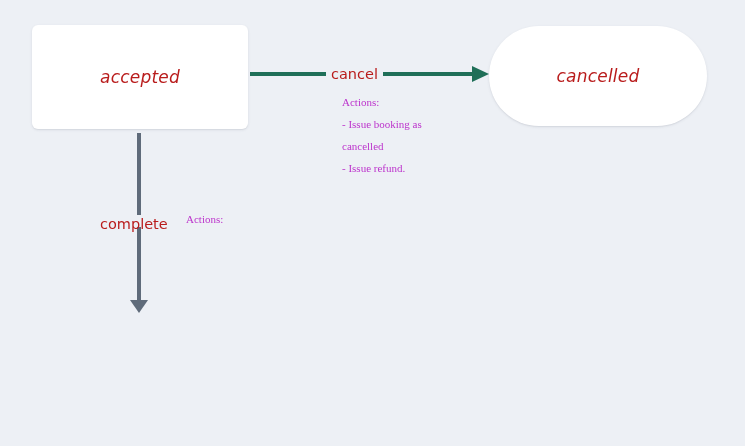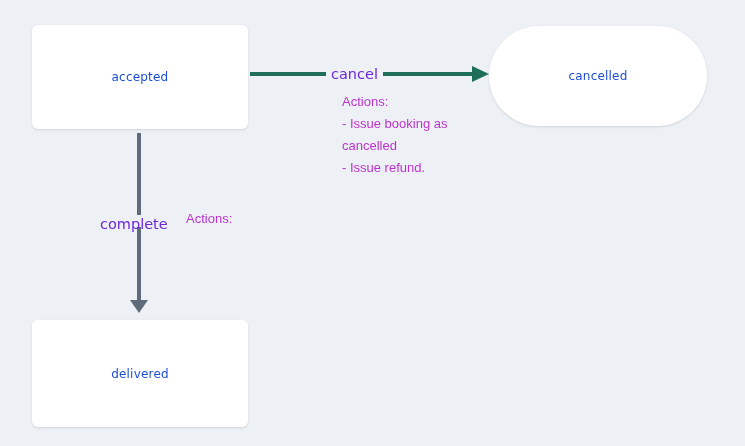--- a/index.html
+++ b/index.html
@@ -21,22 +21,23 @@
   }
   .node {
     position: absolute;
     background: #ffffff;
     box-shadow: 0 1px 3px rgba(60, 70, 90, 0.10), 0 1px 1px rgba(60, 70, 90, 0.06);
     display: flex;
     align-items: center;
     justify-content: center;
   }
   .node-label {
-    font-size: 12px;
-    color: #1d4ed8;
+    font-style: italic;
+    font-size: 17px;
+    color: #b91c1c;
     letter-spacing: 0.2px;
     font-family: "DejaVu Sans", sans-serif;
   }
   #node-accepted {
     left: 32px;
     top: 25px;
     width: 216px;
     height: 104px;
     border-radius: 6px;
   }
@@ -58,38 +59,38 @@
     position: absolute;
     left: 0;
     top: 0;
     width: 745px;
     height: 446px;
     overflow: visible;
   }
   .edge-label {
     position: absolute;
     font-size: 14.5px;
-    color: #6d28d9;
+    color: #b91c1c;
     font-family: "DejaVu Sans", sans-serif;
     white-space: nowrap;
   }
   #edge-label-cancel {
     left: 331px;
     top: 66px;
   }
   #edge-label-complete {
     left: 100px;
     top: 216px;
   }
   .actions-note {
     position: absolute;
     color: #bc33cc;
-    font-size: 13px;
+    font-size: 11px;
     line-height: 22px;
-    font-family: Liberation Sans, sans-serif;
+    font-family: Liberation Serif, serif;
   }
   #actions-cancel {
     left: 342px;
     top: 91px;
     width: 150px;
   }
   #actions-complete {
     left: 186px;
     top: 208px;
     width: 176px;
@@ -118,23 +119,20 @@
   </svg>
 
   <div class="node" id="node-accepted">
     <span class="node-label">accepted</span>
   </div>
 
   <div class="node" id="node-cancelled">
     <span class="node-label">cancelled</span>
   </div>
 
-  <div class="node" id="node-delivered">
-    <span class="node-label">delivered</span>
-  </div>
 
   <div class="edge-label" id="edge-label-cancel">cancel</div>
 
   <div class="edge-label" id="edge-label-complete">complete</div>
 
   <div class="actions-note" id="actions-cancel">
       <span class="actions-line">Actions:</span>
       <span class="actions-line">- Issue booking as</span>
       <span class="actions-line">cancelled</span>
       <span class="actions-line">- Issue refund.</span>

